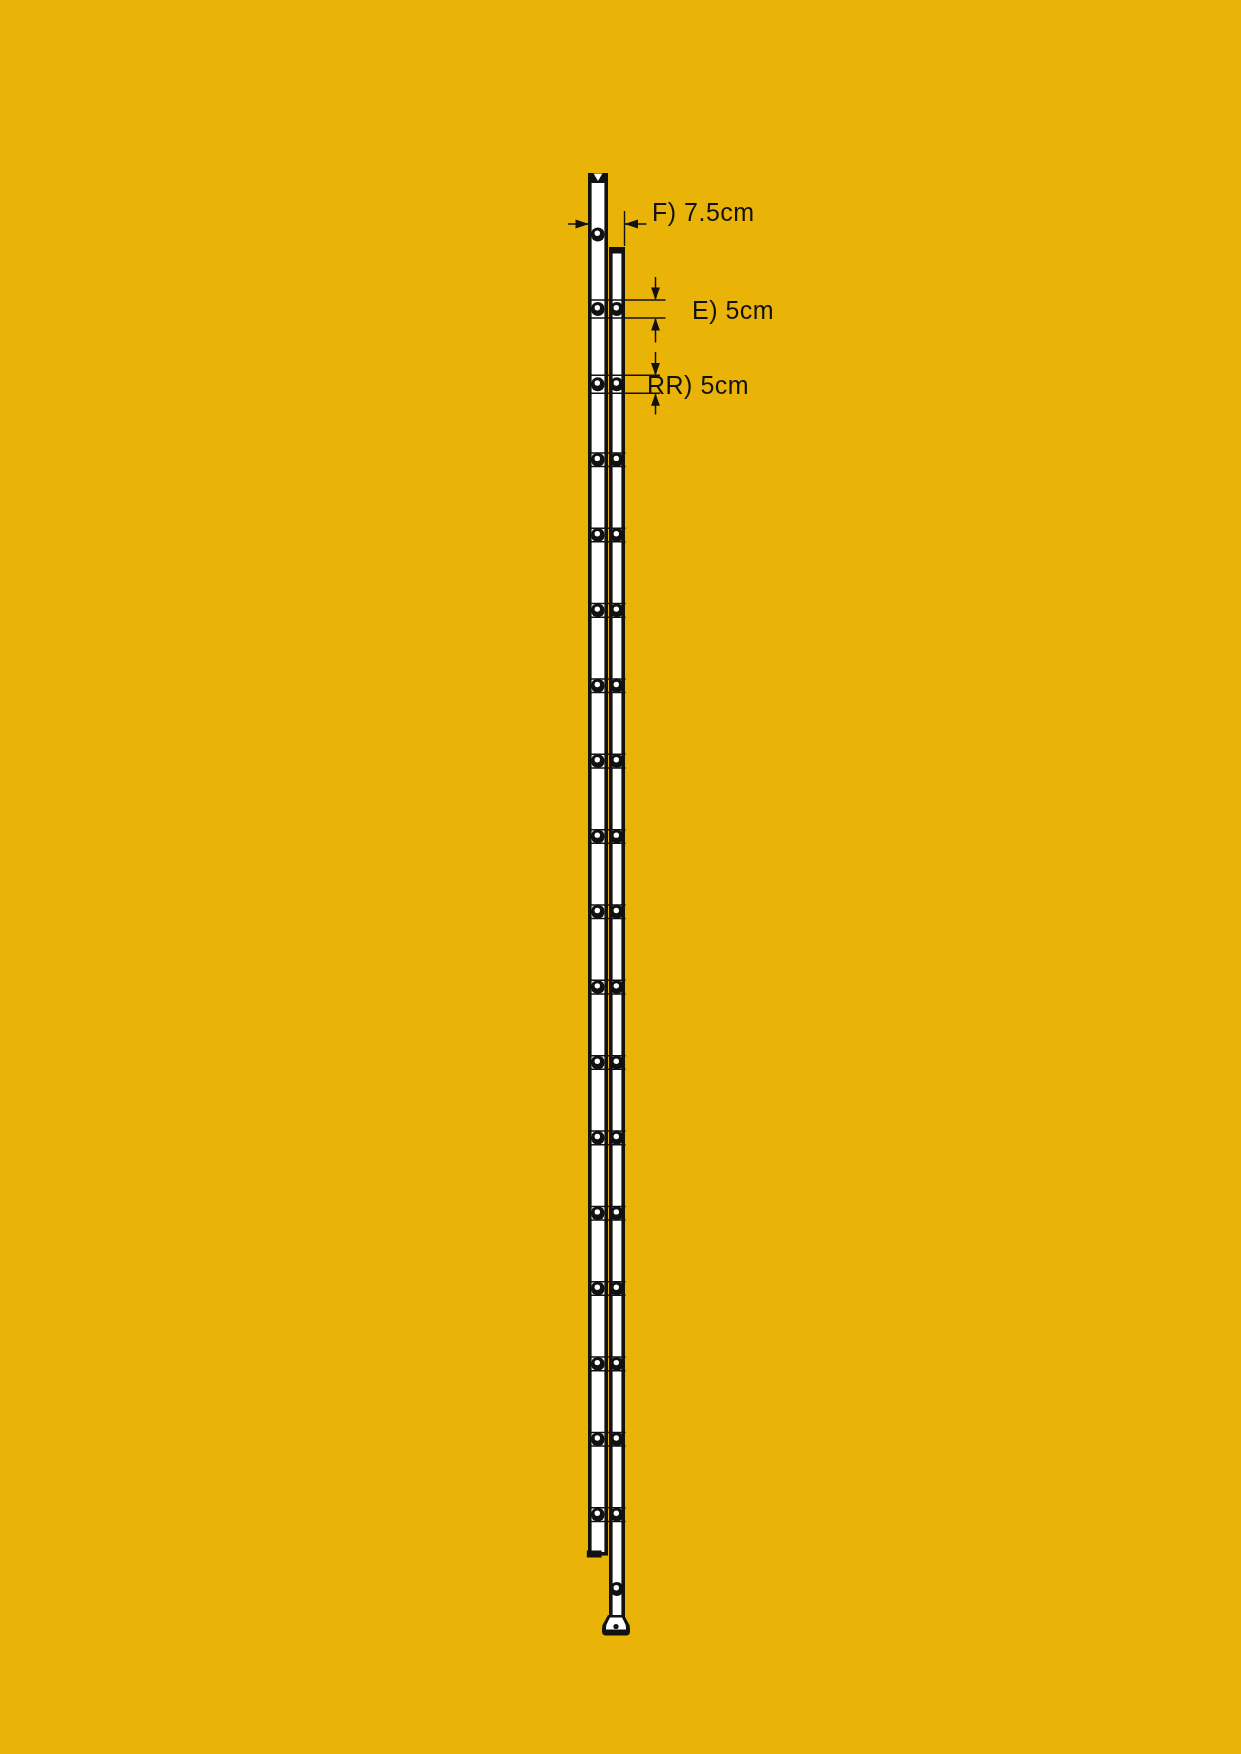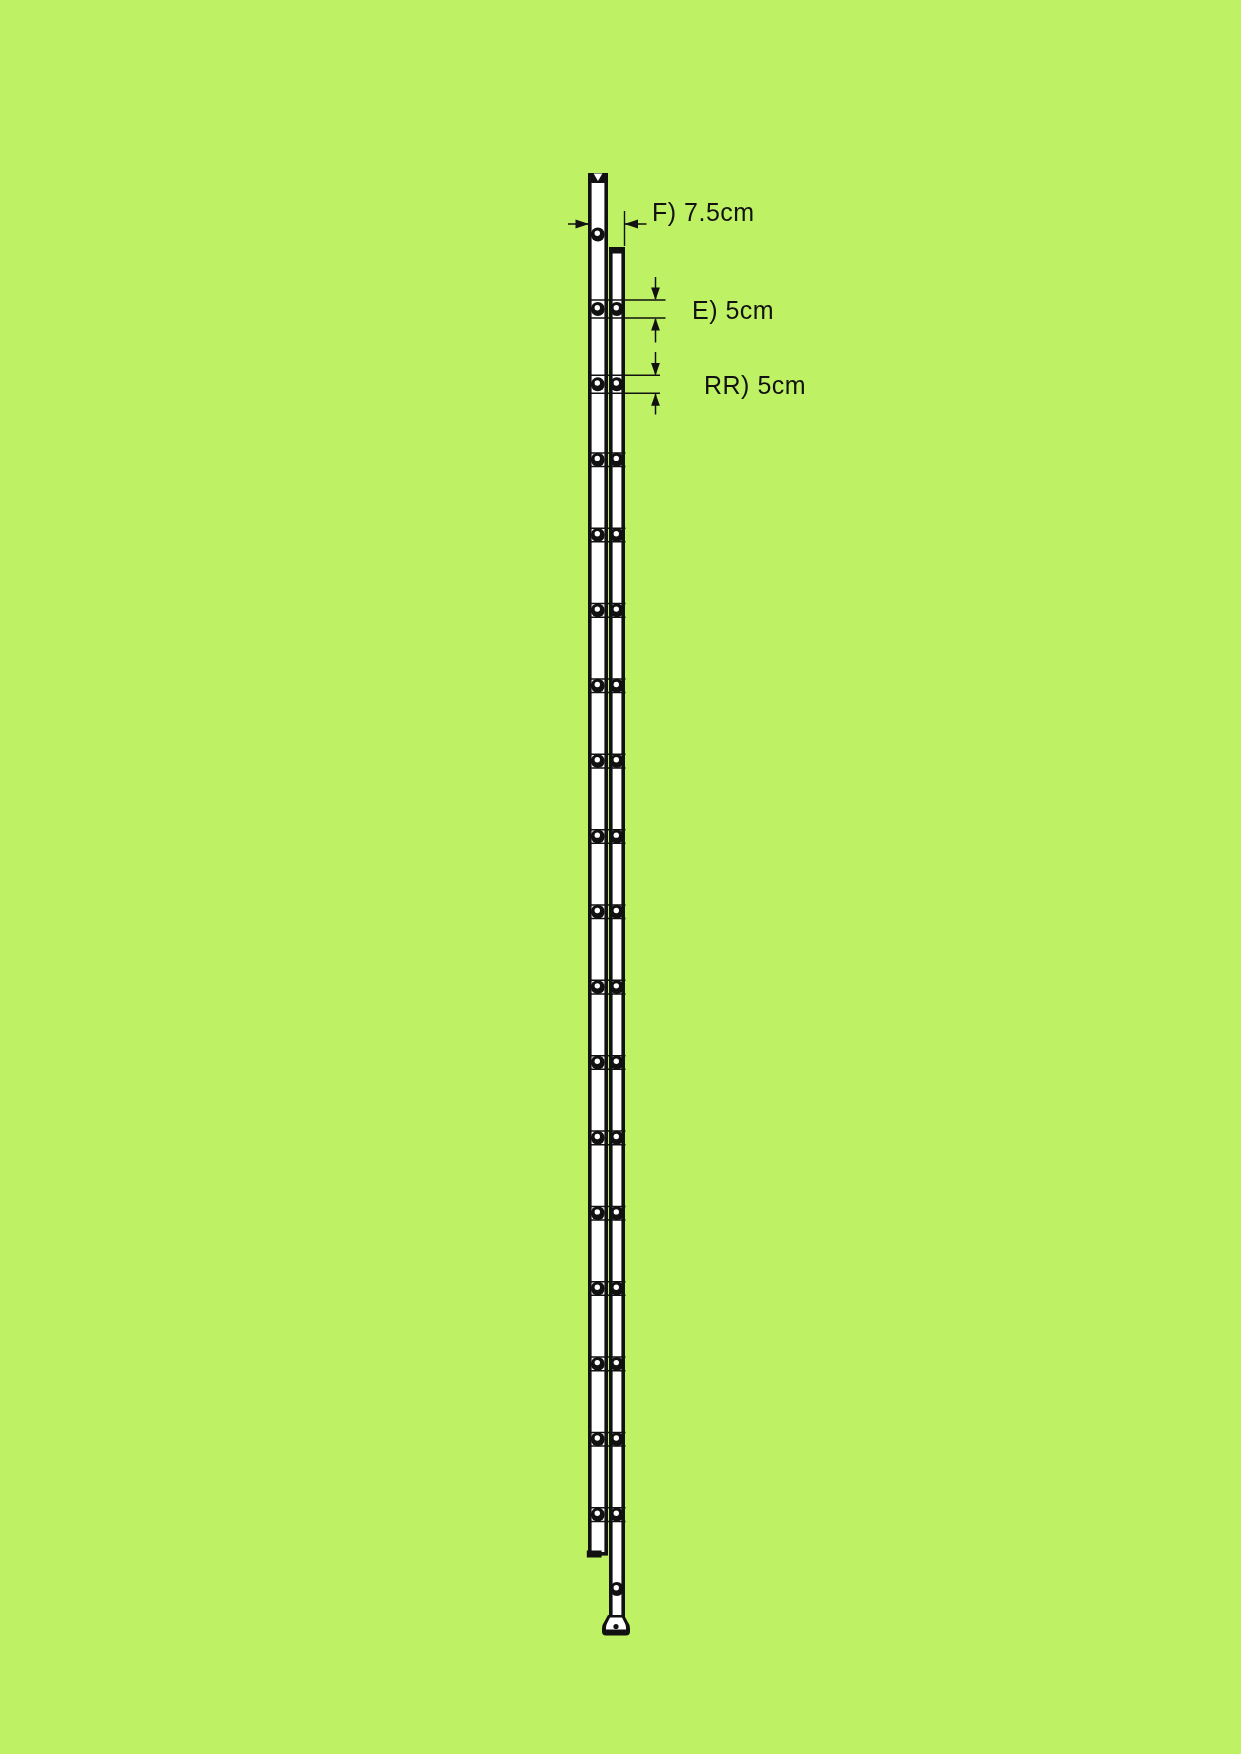--- a/index.html
+++ b/index.html
@@ -1,39 +1,39 @@
 <!DOCTYPE html>
 <html><head>
 <meta charset="utf-8">
 <style>
   html, body { margin: 0; padding: 0; background: #ffffff; }
   .page {
     position: relative;
     width: 1241px;
     height: 1754px;
-    background: #bef264;
+    background: #eab308;
     overflow: hidden;
     font-family: "Liberation Sans", sans-serif;
   }
   .drawing-svg {
     position: absolute;
     left: 0; top: 0;
     width: 1241px; height: 1754px;
   }
   .dim-label {
     position: absolute;
     color: #111111;
     font-size: 25px;
     line-height: 25px;
     white-space: nowrap;
     letter-spacing: 0.5px;
   }
   .dim-label-f  { left: 652px; top: 200px; }
   .dim-label-e  { left: 692px; top: 298px; }
-  .dim-label-rr { left: 704px; top: 373px; }
+  .dim-label-rr { left: 647px; top: 373px; }
 </style>
 </head>
 <body>
 
 <div class="page">
 
   <svg class="drawing-svg" id="drawing-svg" viewBox="0 0 1241 1754" xmlns="http://www.w3.org/2000/svg">
       <rect x="589.8" y="174.8" width="16.4" height="1379" fill="#ffffff" stroke="#111111" stroke-width="3.6"></rect>
       <rect x="588" y="173" width="20" height="10" rx="4.5" fill="#111111"></rect>
       <polygon points="593.6,173.5 602.4,173.5 598,181" fill="#ffffff"></polygon>

